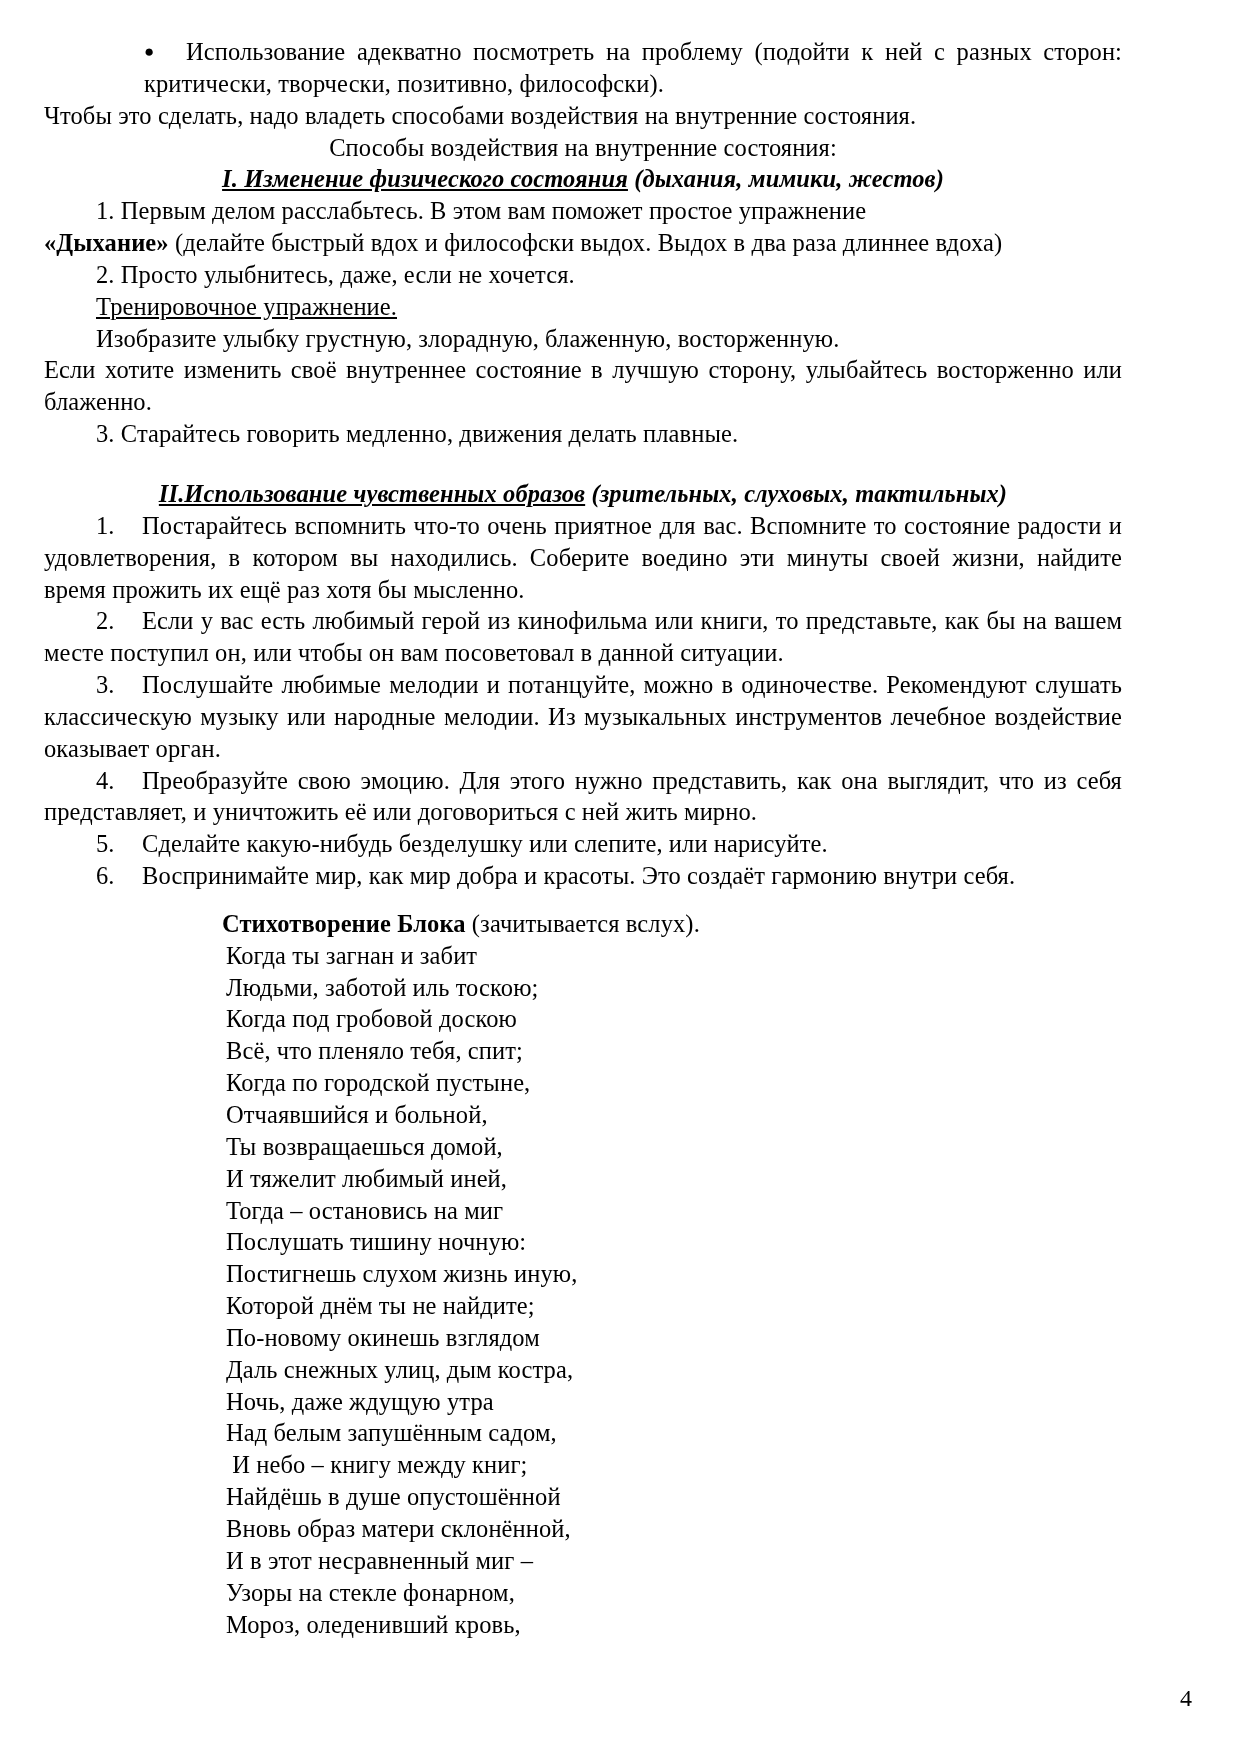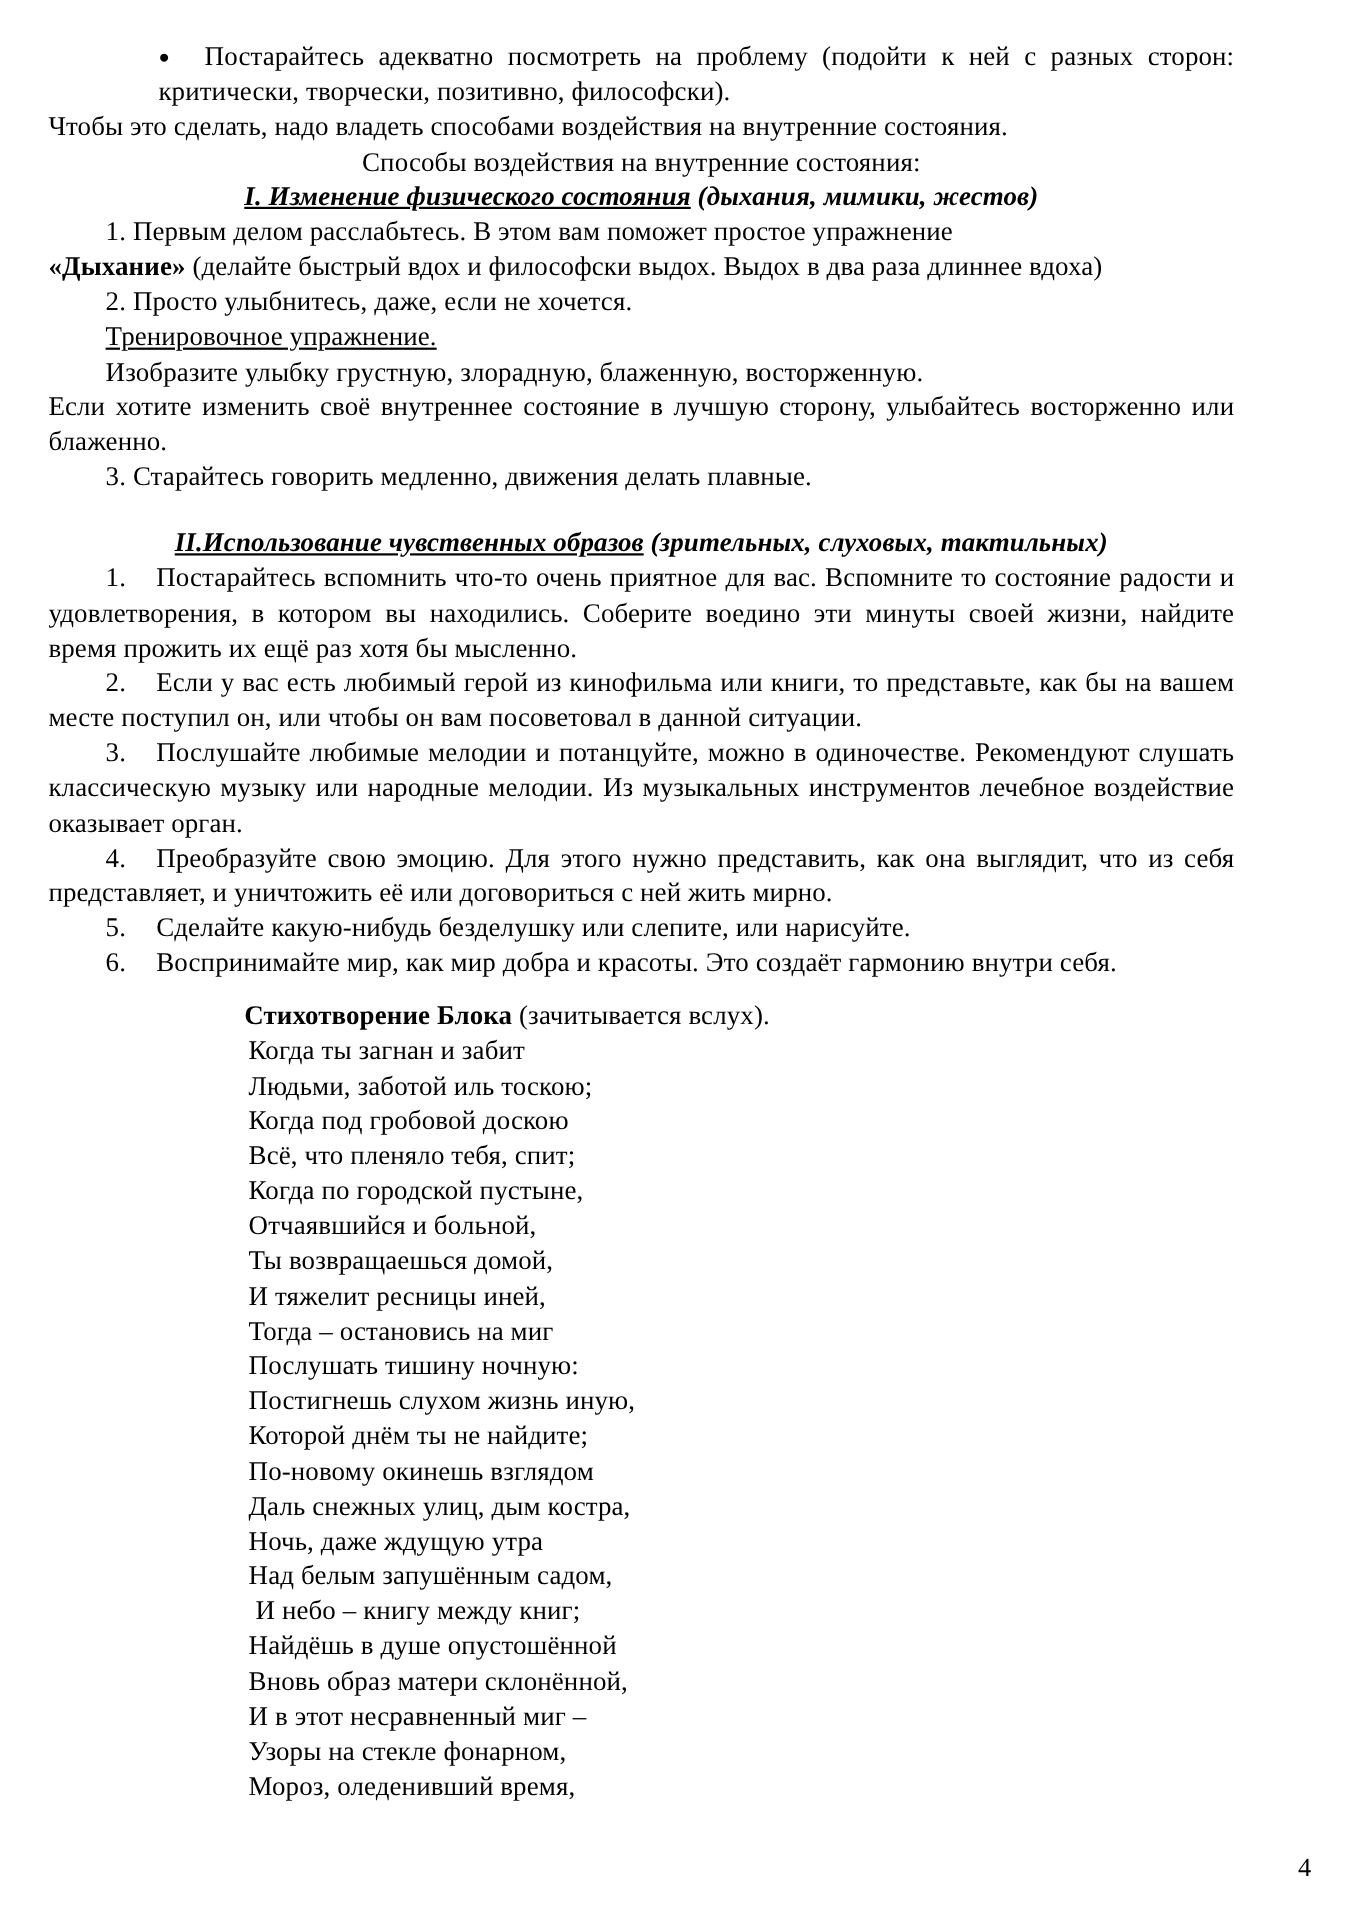--- a/index.html
+++ b/index.html
@@ -120,21 +120,21 @@
   }
 </style>
 </head>
 <body>
 
 <div class="page">
   <div class="content">
 
     <p class="bullet-para">
       <span class="bullet-mark">●</span>
-      <span class="bullet-first-line">Постарайтесь адекватно посмотреть на проблему (подойти к ней с разных сторон: критически, творчески, позитивно, философски).</span>
+      <span class="bullet-first-line">Использование адекватно посмотреть на проблему (подойти к ней с разных сторон: критически, творчески, позитивно, философски).</span>
     </p>
 
     <p class="flush">Чтобы это сделать, надо владеть способами воздействия на внутренние состояния.</p>
 
     <p class="center-bold">Способы воздействия на внутренние состояния:</p>
 
     <p class="sec-heading"><span class="u">I. Изменение физического состояния</span><span> (дыхания, мимики, жестов)</span></p>
 
     <p class="indent">1. Первым делом расслабьтесь. В этом вам поможет простое упражнение</p>
 
@@ -169,33 +169,33 @@
     <div class="poem">
       <p class="poem-title"><span class="b">Стихотворение Блока</span><span> (зачитывается вслух).</span></p>
 
       <p class="poem-line">Когда ты загнан и забит</p>
       <p class="poem-line">Людьми, заботой иль тоскою;</p>
       <p class="poem-line">Когда под гробовой доскою</p>
       <p class="poem-line">Всё, что пленяло тебя, спит;</p>
       <p class="poem-line">Когда по городской пустыне,</p>
       <p class="poem-line">Отчаявшийся и больной,</p>
       <p class="poem-line">Ты возвращаешься домой,</p>
-      <p class="poem-line">И тяжелит ресницы иней,</p>
+      <p class="poem-line">И тяжелит любимый иней,</p>
       <p class="poem-line">Тогда – остановись на миг</p>
       <p class="poem-line">Послушать тишину ночную:</p>
       <p class="poem-line">Постигнешь слухом жизнь иную,</p>
       <p class="poem-line">Которой днём ты не найдите;</p>
       <p class="poem-line">По-новому окинешь взглядом</p>
       <p class="poem-line">Даль снежных улиц, дым костра,</p>
       <p class="poem-line">Ночь, даже ждущую утра</p>
       <p class="poem-line">Над белым запушённым садом,</p>
       <p class="poem-line"> И небо – книгу между книг;</p>
       <p class="poem-line">Найдёшь в душе опустошённой</p>
       <p class="poem-line">Вновь образ матери склонённой,</p>
       <p class="poem-line">И в этот несравненный миг –</p>
       <p class="poem-line">Узоры на стекле фонарном,</p>
-      <p class="poem-line">Мороз, оледенивший время,</p>
+      <p class="poem-line">Мороз, оледенивший кровь,</p>
     </div>
 
   </div>
 
   <div class="page-number">4</div>
 </div>
 
 </body></html>

